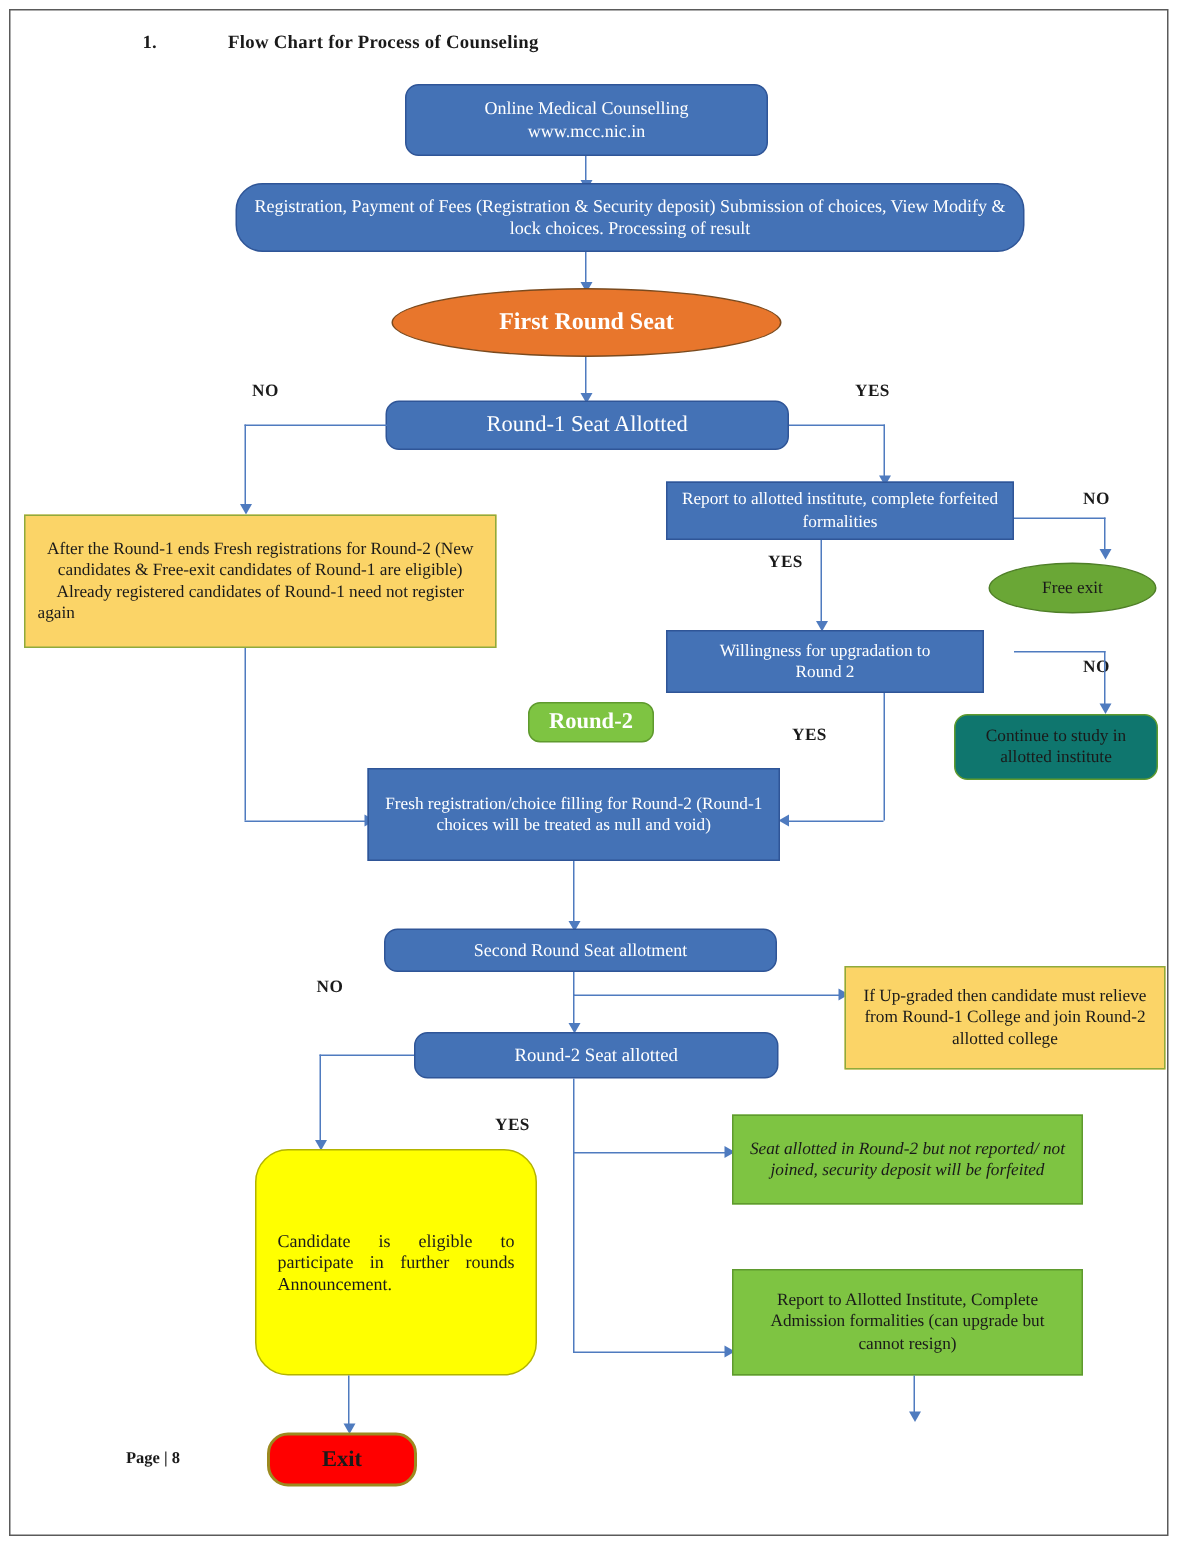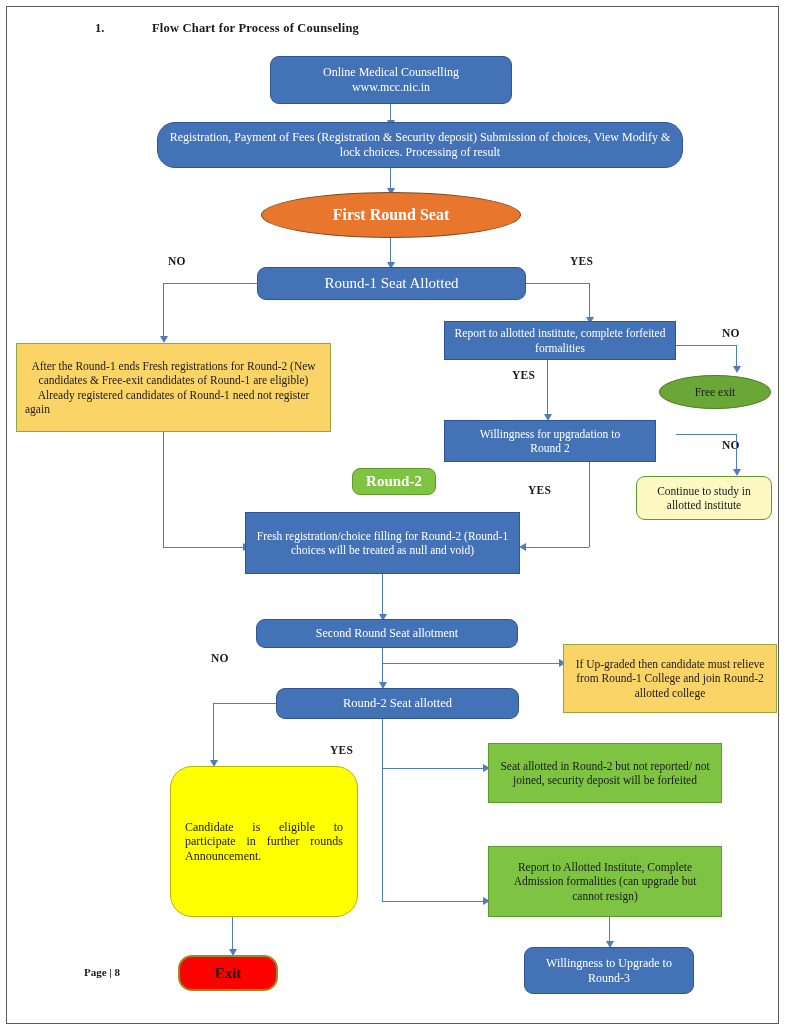--- a/index.html
+++ b/index.html
@@ -11,21 +11,21 @@
   .footer{position:absolute;left:84px;top:966px;font-size:11px;font-weight:bold;color:#1a1a1a;}
 
   .node{position:absolute;box-sizing:border-box;display:flex;align-items:center;justify-content:center;text-align:center;line-height:1.22;}
   .blue{background:#4472b6;border:1px solid #2f5597;color:#ffffff;font-weight:normal;}
   .blue-rnd{border-radius:9px;}
   .ellipse-orange{background:#e8762c;border:1px solid #7a4a1e;border-radius:50%;color:#ffffff;font-weight:bold;}
   .ellipse-green{background:#6aa736;border:1px solid #4f7f28;border-radius:50%;color:#1a1a1a;font-weight:normal;}
   .amber{background:#fbd467;border:1px solid #8faa3c;color:#1a1a1a;}
   .green{background:#7ec442;border:1px solid #5f9a2e;color:#1a1a1a;}
   .green-rnd{background:#7ec442;border:1px solid #5f9a2e;color:#ffffff;font-weight:bold;border-radius:8px;}
-  .green-soft{background:#fef9c3;border:1px solid #5f9a2e;color:#1a1a1a;border-radius:9px;}
+  .green-soft{background:#0f766e;border:1px solid #5f9a2e;color:#1a1a1a;border-radius:9px;}
   .yellow{background:#ffff00;border:1px solid #b3b300;color:#1a1a1a;border-radius:22px;}
   .red{background:#ff0000;border:2px solid #9c8a1f;color:#1a1a1a;font-weight:bold;}
 
   .label{position:absolute;font-size:11.5px;font-weight:bold;color:#1a1a1a;letter-spacing:.3px;}
 
   .ln{position:absolute;background:#4f7bbf;}
   .lnh{height:1px;}
   .lnv{width:1px;}
   .arw{position:absolute;width:0;height:0;}
   .arw-d{border-left:4px solid transparent;border-right:4px solid transparent;border-top:7px solid #4f7bbf;}
@@ -154,38 +154,35 @@
   <div class="ln lnv" style="left:213px;top:703px;height:60px;"></div>
   <div class="arw arw-d" style="left:210px;top:760px;"></div>
 
   <div class="label" style="left:330px;top:744px;">YES</div>
   <div class="ln lnv" style="left:382px;top:719px;height:183px;"></div>
   <div class="ln lnh" style="left:382px;top:768px;width:104px;"></div>
   <div class="arw arw-r" style="left:483px;top:764px;"></div>
   <div class="ln lnh" style="left:382px;top:901px;width:104px;"></div>
   <div class="arw arw-r" style="left:483px;top:897px;"></div>
 
-  <div class="node green" style="left:488px;top:743px;width:234px;height:60px;font-size:11.5px;padding:0 8px;">
+  <div class="node green" style="left:488px;top:743px;width:234px;height:60px;font-size:11.5px;padding:0 8px;font-style:italic;">
     <span>Seat allotted in Round-2 but not reported/ not joined, security deposit will be forfeited</span>
   </div>
 
   <div class="node green" style="left:488px;top:846px;width:234px;height:71px;font-size:11.5px;padding:0 8px;">
     <span>Report to Allotted Institute, Complete Admission formalities (can upgrade but cannot resign)</span>
   </div>
   <div class="ln lnv" style="left:609px;top:917px;height:28px;"></div>
   <div class="arw arw-d" style="left:606px;top:941px;"></div>
 
   <div class="node yellow" style="left:170px;top:766px;width:188px;height:151px;font-size:12px;padding:0 14px;">
     <span class="t-just">Candidate is eligible to participate in further rounds Announcement.</span>
   </div>
   <div class="ln lnv" style="left:232px;top:917px;height:36px;"></div>
   <div class="arw arw-d" style="left:229px;top:949px;"></div>
 
   <div class="node red" style="left:178px;top:955px;width:100px;height:36px;font-size:15px;border-radius:14px;">
     <span>Exit</span>
   </div>
 
-  <div class="node blue blue-rnd" style="left:524px;top:947px;width:170px;height:47px;font-size:12px;padding:0 6px;">
-    <span>Willingness to Upgrade to Round-3</span>
-  </div>
 
   <div class="footer">Page | 8</div>
 </div>
 
 </body></html>

